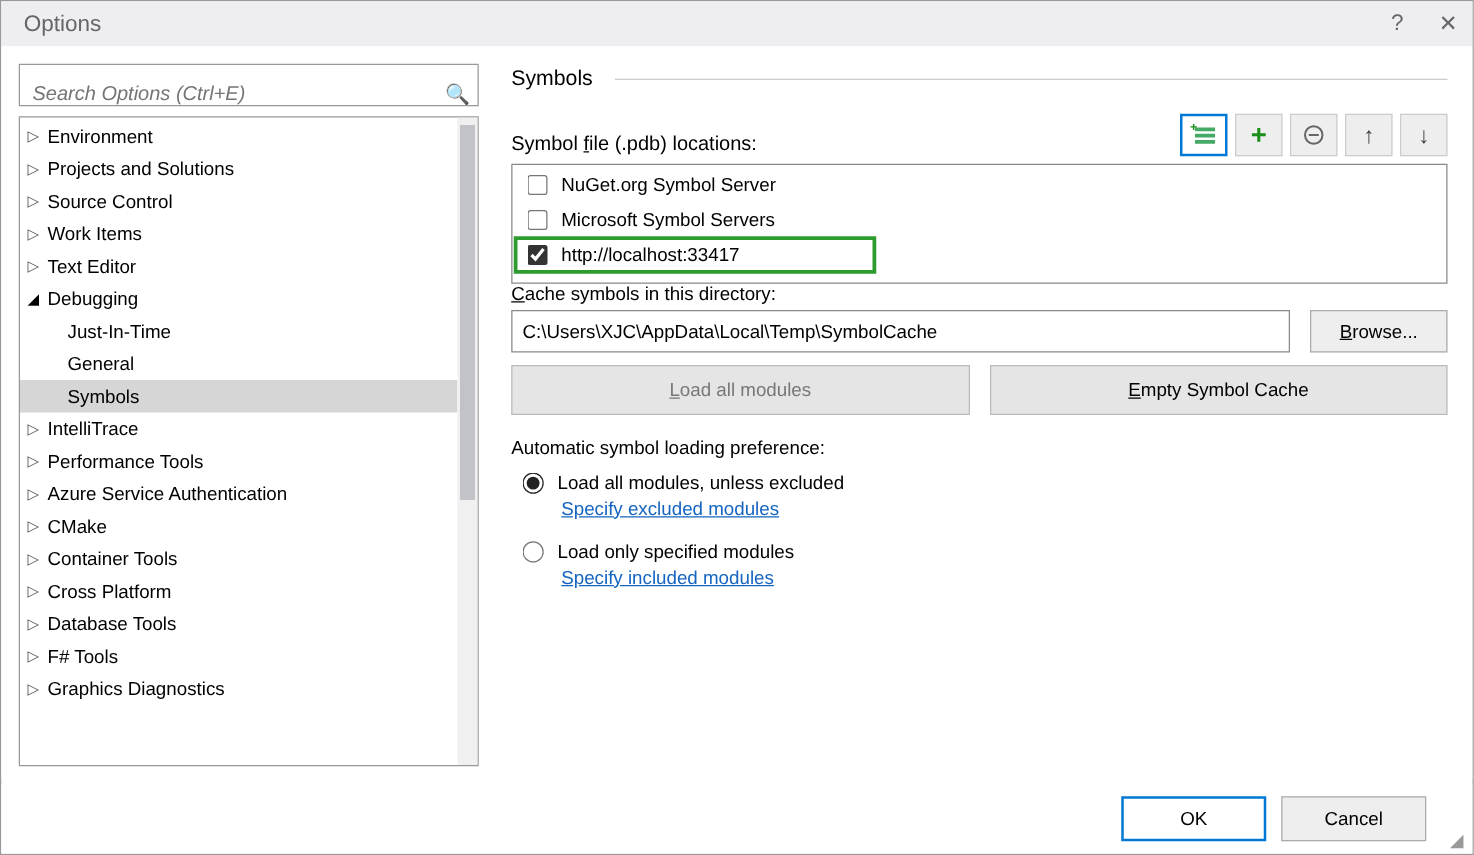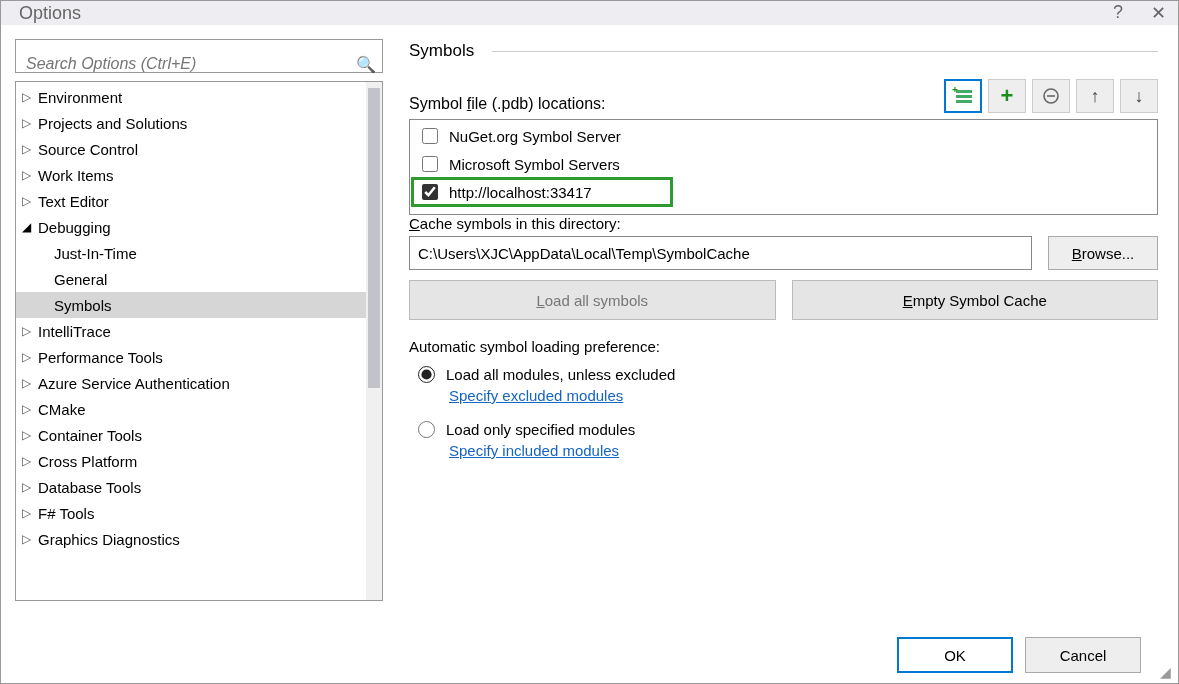--- a/index.html
+++ b/index.html
@@ -9,21 +9,21 @@
     font-size: 15px;
     color: #000;
     background: #fff;
     width: 1179px;
     height: 684px;
     overflow: hidden;
     border: 1px solid #999;
     position: relative;
   }
   .titlebar {
-    height: 24px;
+    height: 36px;
     display: flex;
     align-items: center;
     justify-content: space-between;
     padding: 0 12px 0 18px;
     background: #eeeef2;
   }
   .titlebar .title { color: #666; font-size: 18px; }
   .titlebar .winbtns { display: flex; gap: 28px; color: #666; font-size: 18px; }
   .titlebar .winbtns span { cursor: default; }
   .content {
@@ -150,21 +150,21 @@
     padding-left: 6px;
     gap: 8px;
   }
   .locrow input[type=checkbox] {
     width: 16px; height: 16px;
     accent-color: #333;
   }
   .locrow.highlight {
     outline: 3px solid #2e9b2e;
     outline-offset: -2px;
-    width: 260px;
+    width: 288px;
   }
   .warning {
     margin: 6px 0 8px 0;
     line-height: 1.35;
   }
   .cachelabel { margin-bottom: 4px; }
   .cachelabel .u { text-decoration: underline; }
   .cacherow { display: flex; gap: 16px; align-items: flex-end; }
   .cacheinput {
     flex: 1;
@@ -367,21 +367,21 @@
       <div class="btn">
         <span class="u">B</span>
           <span>rowse...</span>
       </div>
     </div>
 
     <div class="twobtns">
       <div class="btn disabled">
         <span></span>
           <span class="u">L</span>
-          <span>oad all symbols</span>
+          <span>oad all modules</span>
       </div>
       <div class="btn">
         <span></span>
           <span class="u">E</span>
           <span>mpty Symbol Cache</span>
       </div>
     </div>
 
     <div class="autolabel">Automatic symbol loading preference:</div>
 

